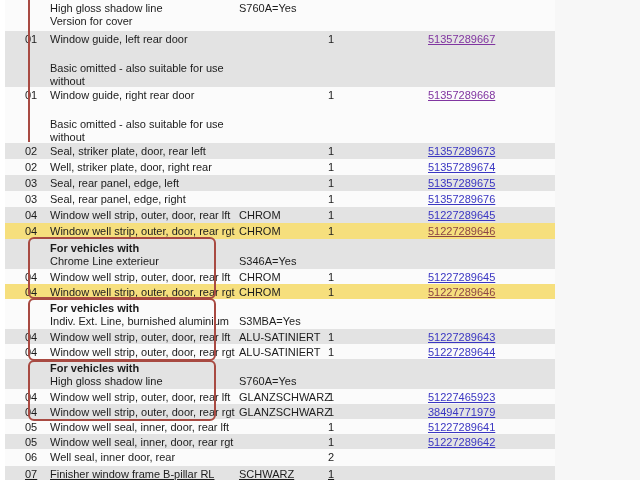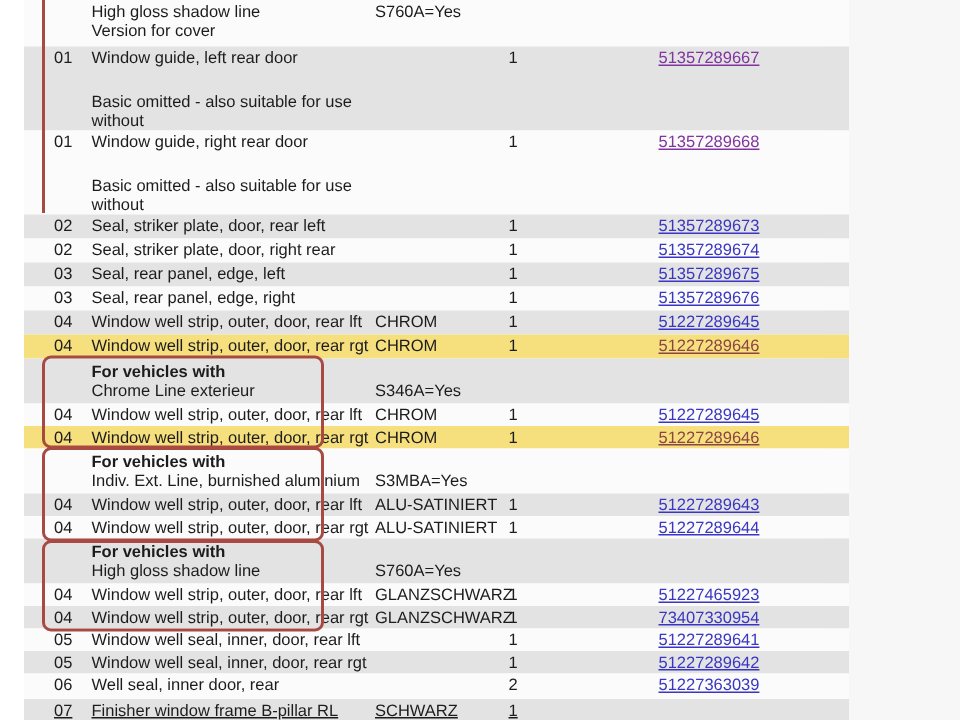--- a/index.html
+++ b/index.html
@@ -2,21 +2,21 @@
 <html style="--text: #1C1C1C; --row-gray: #E3E3E3; --row-white: #FBFBFB; --row-yellow: #F6DF7D; --red: #A84A42; --link-blue: #3A36C2; --link-visited: #8035A0; --link-maroon: #8B4545;"><head>
 <meta charset="utf-8">
 <style>
   html,body{margin:0;padding:0;}
   .screen{
     position:relative; width:640px; height:480px; overflow:hidden;
     background:#ffffff; font-family:"Liberation Sans", sans-serif;
     font-size:11px; color:var(--text,#1c1c1c); line-height:13px;
   }
   .right-strip{position:absolute; top:0; left:550px; width:90px; height:480px;}
-  .table{position:absolute; top:0; left:16px; width:550px;}
+  .table{position:absolute; top:0; left:5px; width:550px;}
   .row{display:flex; overflow:hidden; position:relative; box-sizing:border-box;}
   .bg-gray{background:var(--row-gray);}
   .bg-white{background:var(--row-white);}
   .bg-yellow{background:var(--row-yellow);}
   .c-num{width:30px; padding:2px 0 14px 8px; box-sizing:border-box; flex:none;margin-left:12px;}
   .c-desc{width:190px; padding:2px 0 0 3px; box-sizing:border-box; flex:none;}
   .c-var{width:88px; padding:2px 0 0 2px; box-sizing:border-box; flex:none;}
   .c-qty{width:97px; padding:2px 0 0 3px; box-sizing:border-box; flex:none;}
   .c-part{flex:1; padding:2px 0 0 6px; box-sizing:border-box;}
   .line{line-height:13px;}
@@ -86,21 +86,21 @@
         <div class="c-desc">
           <div class="line">Seal, striker plate, door, rear left</div>
         </div>
         <div class="c-var"></div>
         <div class="c-qty">1</div>
         <div class="c-part"><a class="lnk lnk-blue">51357289673</a></div>
       </div>
       <div class="row t-single bg-white" style="height: 16px;">
         <div class="c-num">02</div>
         <div class="c-desc">
-          <div class="line">Seal, striker plate, door, right rear</div>
+          <div class="line">Well, striker plate, door, right rear</div>
         </div>
         <div class="c-var"></div>
         <div class="c-qty">1</div>
         <div class="c-part"><a class="lnk lnk-blue">51357289674</a></div>
       </div>
       <div class="row t-single bg-gray" style="height: 16px;">
         <div class="c-num">03</div>
         <div class="c-desc">
           <div class="line">Seal, rear panel, edge, left</div>
         </div>
@@ -210,21 +210,21 @@
         <div class="c-qty">1</div>
         <div class="c-part"><a class="lnk lnk-blue">51227465923</a></div>
       </div>
       <div class="row t-single bg-gray" style="height: 15px;">
         <div class="c-num">04</div>
         <div class="c-desc">
           <div class="line">Window well strip, outer, door, rear rgt</div>
         </div>
         <div class="c-var">GLANZSCHWARZ</div>
         <div class="c-qty">1</div>
-        <div class="c-part"><a class="lnk lnk-blue">73407330954</a></div>
+        <div class="c-part"><a class="lnk lnk-blue">38494771979</a></div>
       </div>
       <div class="row t-single bg-white" style="height: 15px;">
         <div class="c-num">05</div>
         <div class="c-desc">
           <div class="line">Window well seal, inner, door, rear lft</div>
         </div>
         <div class="c-var"></div>
         <div class="c-qty">1</div>
         <div class="c-part"><a class="lnk lnk-blue">51227289641</a></div>
       </div>
@@ -237,21 +237,20 @@
         <div class="c-qty">1</div>
         <div class="c-part"><a class="lnk lnk-blue">51227289642</a></div>
       </div>
       <div class="row t-single bg-white" style="height: 17px;">
         <div class="c-num">06</div>
         <div class="c-desc">
           <div class="line">Well seal, inner door, rear</div>
         </div>
         <div class="c-var"></div>
         <div class="c-qty">2</div>
-        <div class="c-part"><a class="lnk lnk-blue">51227363039</a></div>
       </div>
       <div class="row t-single bg-gray" style="height: 15px; text-decoration: underline;">
         <div class="c-num">07</div>
         <div class="c-desc">
           <div class="line">Finisher window frame B-pillar RL door</div>
         </div>
         <div class="c-var">SCHWARZ</div>
         <div class="c-qty">1</div>
       </div>
     </div>

